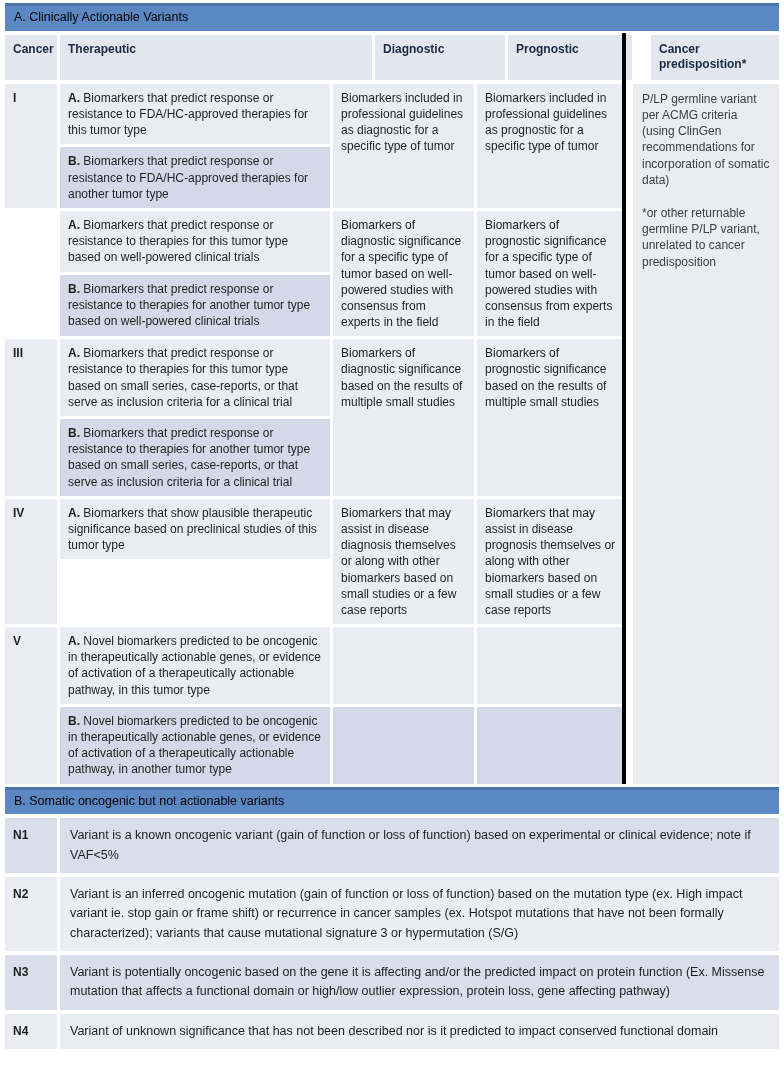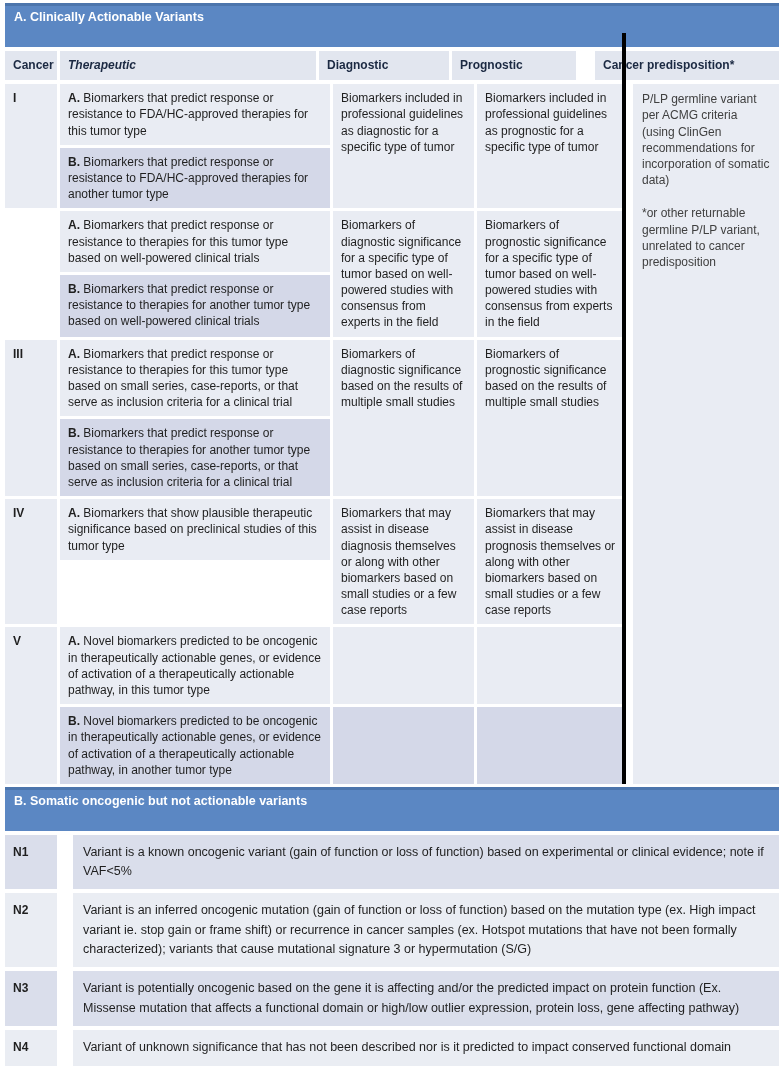--- a/index.html
+++ b/index.html
@@ -5,24 +5,24 @@
   html,body { margin:0; padding:0; background:#ffffff; }
   body { width:784px; font-family:"Liberation Sans", sans-serif; -webkit-font-smoothing:antialiased; }
   * { box-sizing:border-box; }
 
   .page { padding:3px 5px 6px 5px; }
 
   
   .bar {
     background:#5b87c3;
     border-top:3px solid #4c75ac;
-    color:#ffffff;
-    font-weight:bold;
+    color:#000000;
+    font-weight:normal;
     font-size:12.5px;
-    padding:4px 9px 21px 9px;
+    padding:4px 9px 5px 9px;
     line-height:1.25;
   }
 
   .section-a { position:relative; }
 
   
   .black-line {
     position:absolute;
     left:617px; top:30px; bottom:0;
     width:4px;
@@ -33,21 +33,21 @@
   .header-row { display:flex; gap:3px; margin-top:4px; }
   .hdr {
     background:#e2e6ef;
     font-weight:bold;
     font-size:12px;
     color:#1b2942;
     padding:7px 8px;
     line-height:1.3;
   }
   .w-level  { width:52px; }
-  .w-ther   { width:256px;font-style:italic; }
+  .w-ther   { width:312px; }
   .w-diag   { width:130px; }
   .w-prog   { width:124px; }
   .w-cancer { flex:1; margin-left:16px; }
 
   .body-flex { display:flex; margin-top:4px; }
   .rows-stack { width:620px; display:flex; flex-direction:column; gap:3px; }
 
   .level-row {
     display:grid;
     grid-template-columns:52px 270px 141px 148px;
@@ -80,21 +80,21 @@
     padding:7px 9px;
     font-size:12px;
     line-height:1.35;
     color:#404040;
   }
   .cancer-cell p { margin:0 0 17px 0; }
 
   .section-b { margin-top:3px; }
   .n-row {
     display:flex;
-    gap:16px;
+    gap:3px;
     margin-top:4px;
     font-size:12.5px;
     line-height:1.55;
     color:#1f1f1f;
   }
   .n-level { width:52px; font-weight:bold; padding:8px 8px; font-size:12px; }
   .n-text  { flex:1; padding:8px 11px 8px 10px; }
   .n-lav   { background:#dadeeb; }
   .n-light { background:#eaedf3; }
 </style>

